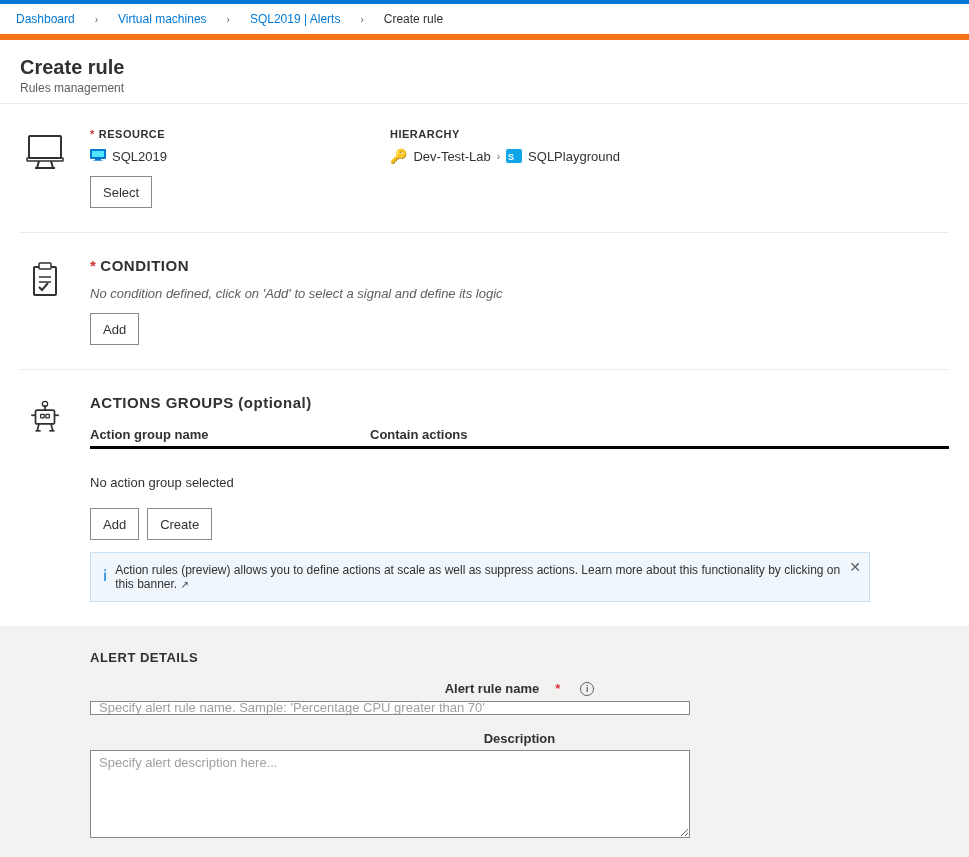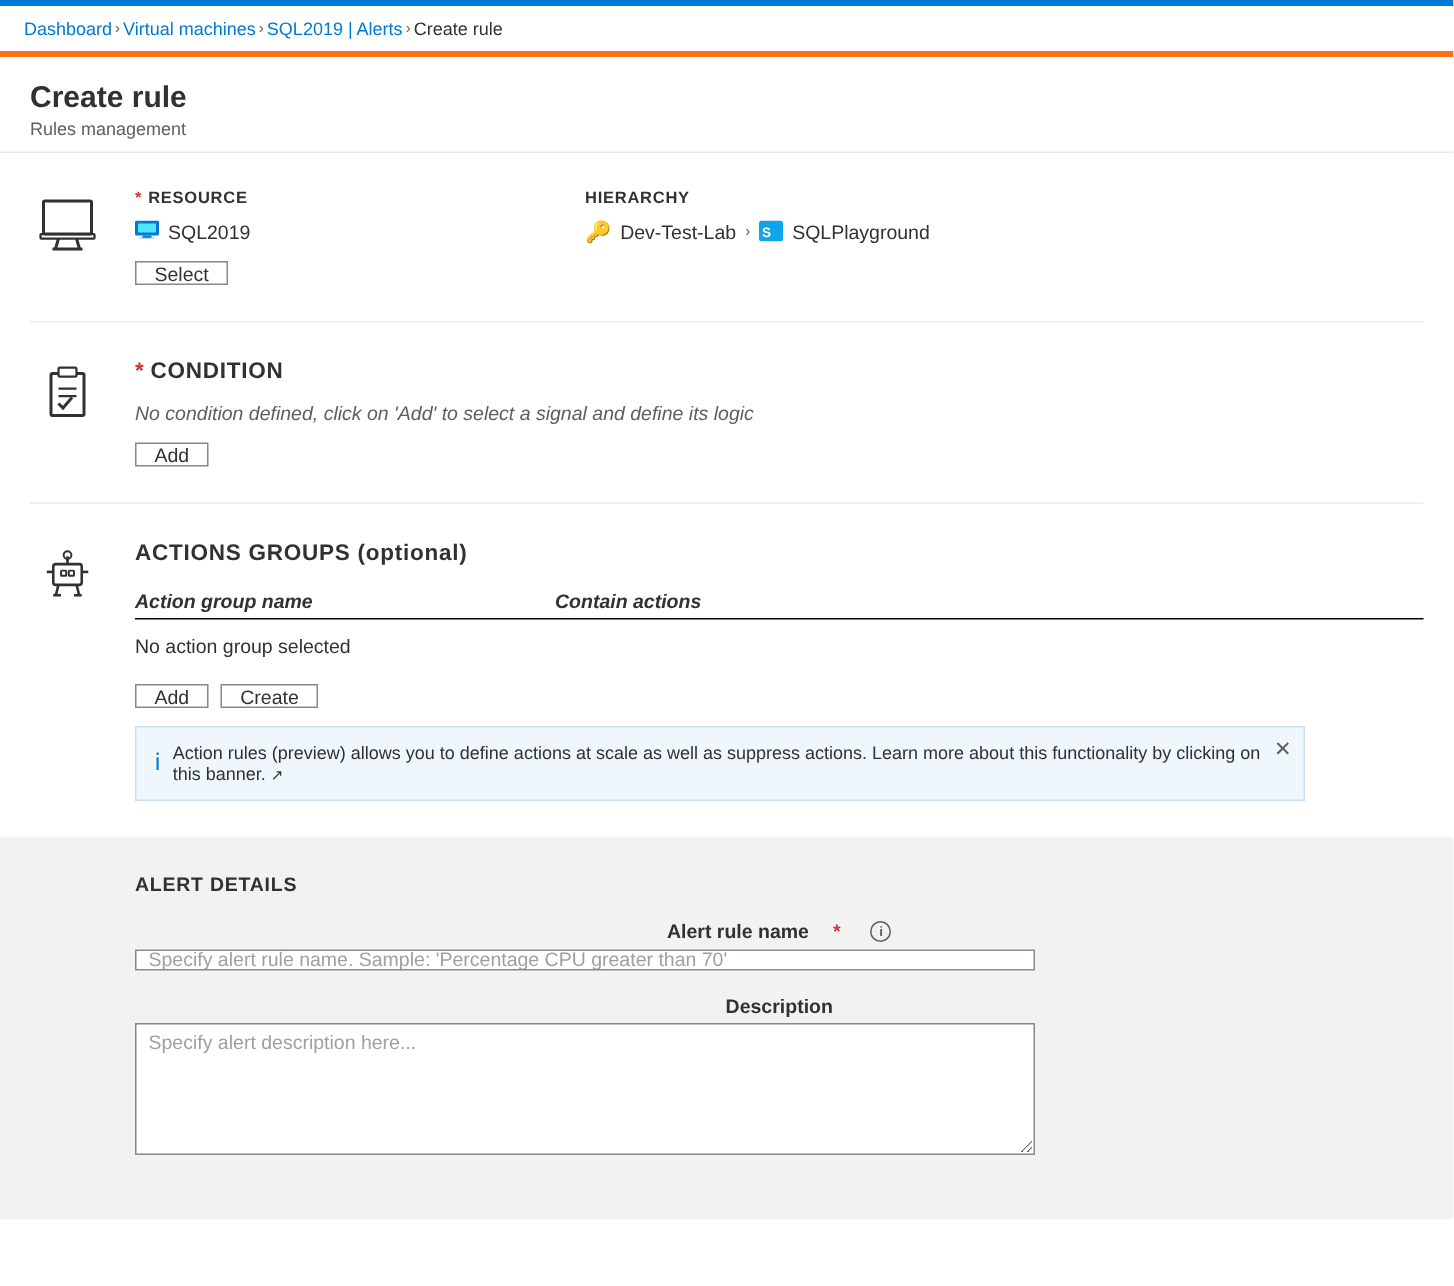--- a/index.html
+++ b/index.html
@@ -10,22 +10,22 @@
       background: #0078d4;
       width: 100%;
     }
 
     .breadcrumb {
       display: flex;
       align-items: center;
       padding: 8px 16px;
       font-size: 12px;
       color: #0078d4;
-      border-bottom: 4px solid #f97316;
-      gap: 2px;
+      border-bottom: 6px solid #f97316;
+      gap: 20px;
       text-align: center;
     }
     .breadcrumb a { color: #0078d4; text-decoration: none; }
     .breadcrumb .sep { color: #605e5c; font-size: 10px; }
     .breadcrumb .current { color: #323130; }
 
     .page-header {
       padding: 16px 20px 8px 20px;
       border-bottom: 1px solid #edebe9;
     }
@@ -119,43 +119,42 @@
     }
 
     .btn {
       padding: 4px 12px;
       font-size: 13px;
       border: 1px solid #8a8886;
       background: #fff;
       color: #323130;
       cursor: pointer;
       font-family: inherit;
-      height: 16px;
+      height: 32px;
       display: inline-flex;
       align-items: center;
     }
 
     .condition-text {
       font-style: italic;
       color: #605e5c;
       font-size: 13px;
       margin-bottom: 12px;
     }
 
     .actions-table {
       width: 100%;
       margin-bottom: 12px;
     }
 
     .actions-header {
       display: flex;
       padding: 4px 0;
-      border-bottom: 1px solid #000000;
-      margin-bottom: 4px;
-      font-style: italic;
+      border-bottom: 3px solid #000000;
+      margin-bottom: 20px;
     }
 
     .actions-col1 {
       flex: 0 0 280px;
       font-weight: 600;
       font-size: 13px;
     }
 
     .actions-col2 {
       flex: 1;

